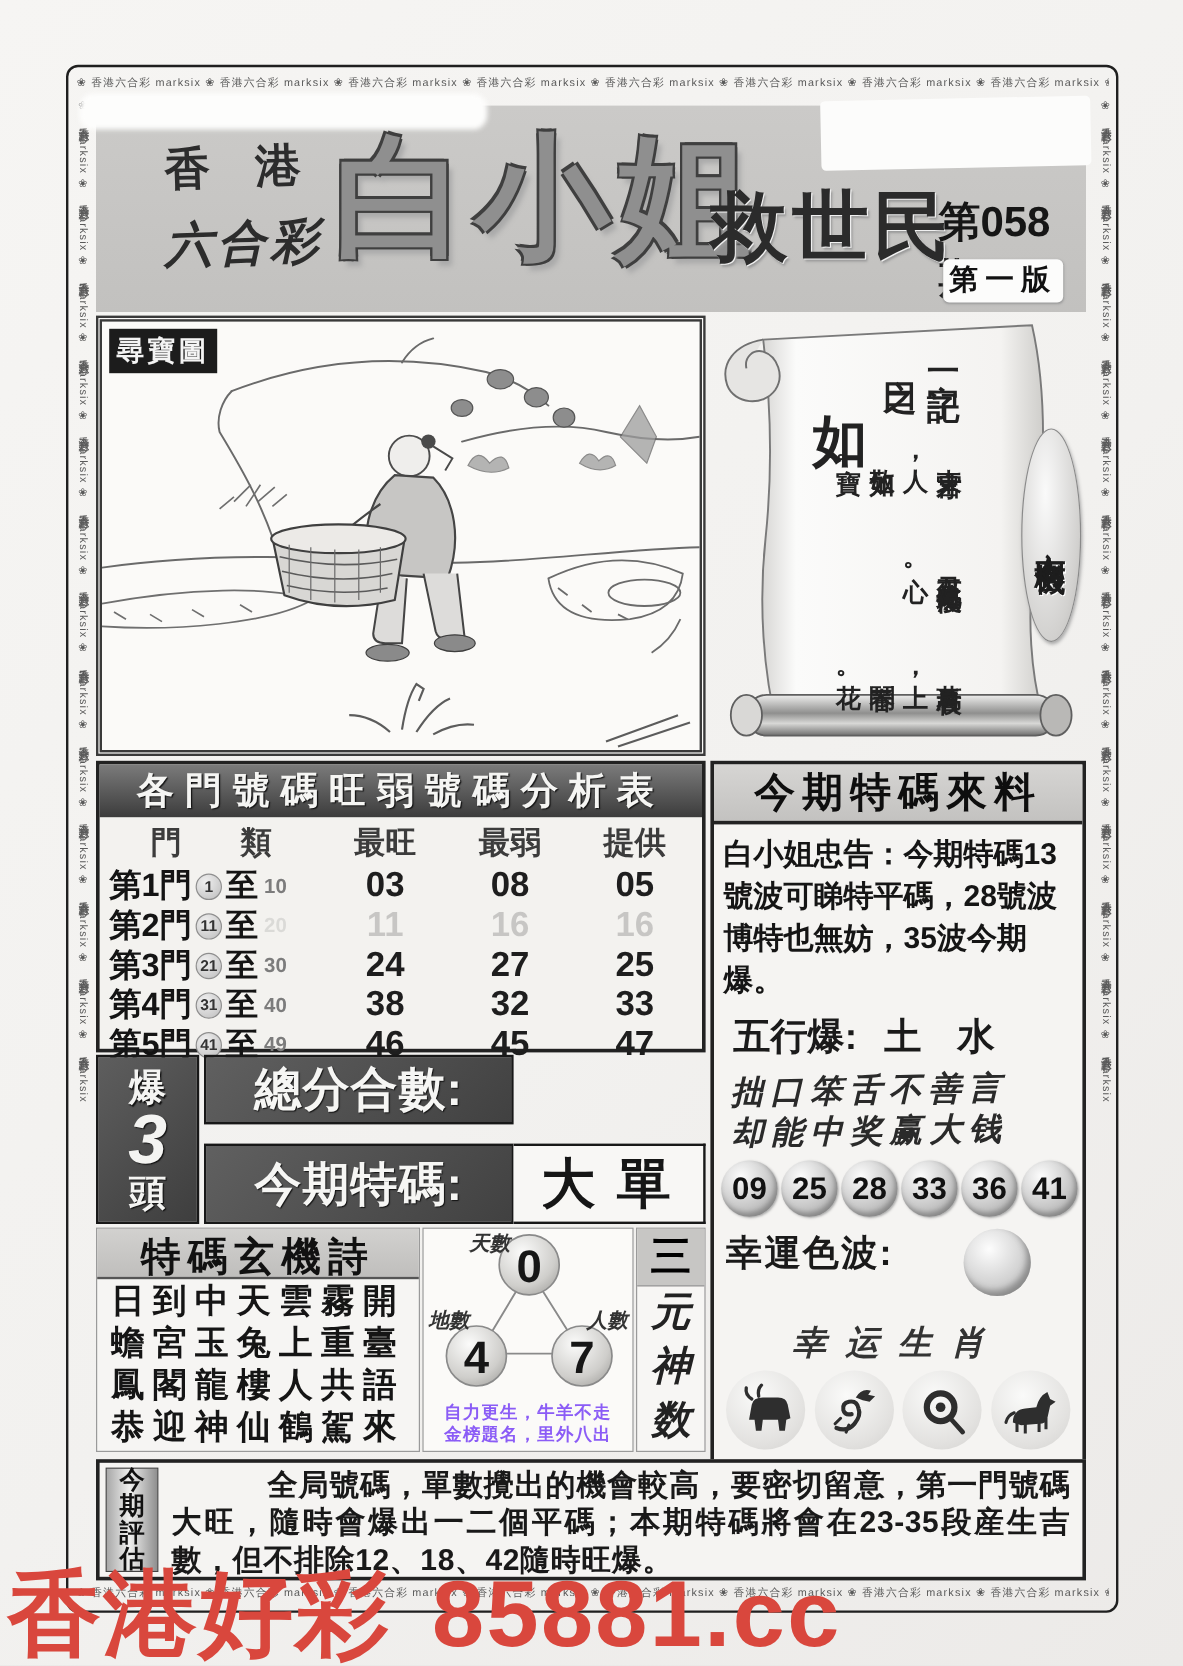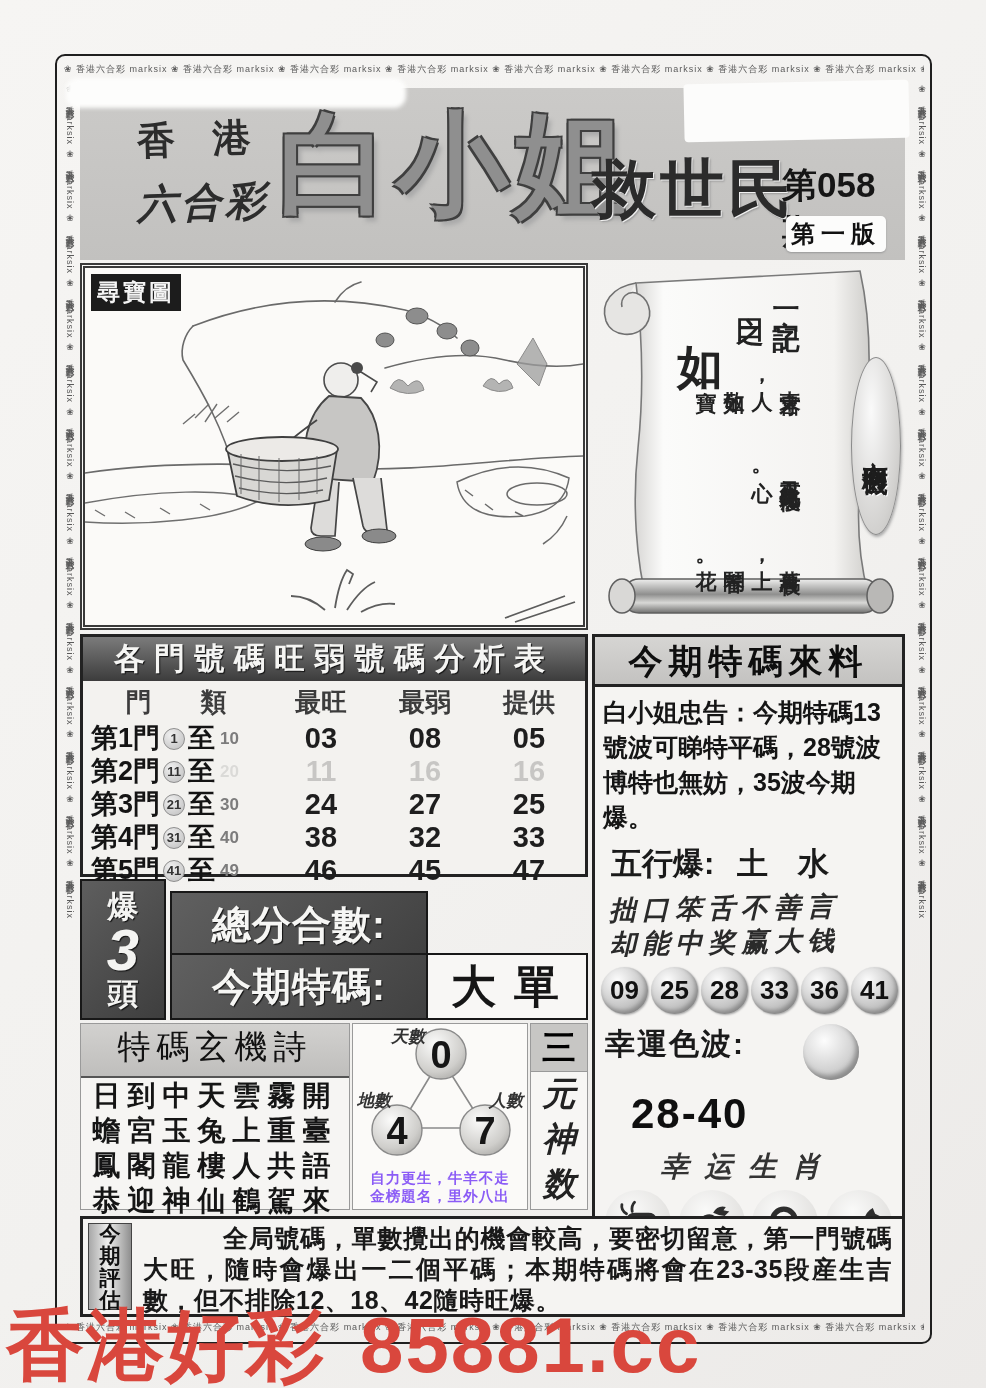--- a/index.html
+++ b/index.html
@@ -83,33 +83,33 @@
 
   
   .burst { position:absolute; left:80px; top:879px; width:508px; height:141px; }
   .burst-left { position:absolute; left:0; top:0; width:86px; height:141px;
                 background:linear-gradient(135deg,#5e5e5e,#3e3e3e); border:2px solid #181818;
                 color:#f4f4f2; text-align:center; display:flex; flex-direction:column;
                 justify-content:center; text-shadow:1px 1px 1px #111; }
   .burst-left .s { font-size:31px; font-weight:800; line-height:33px; }
   .burst-left .n { font-size:58px; font-weight:900; line-height:54px; font-style:italic; }
   .burst-row { position:absolute; left:90px; width:418px; height:67px; display:flex; }
-  .burst-row.r1 { top:12px; } .burst-row.r2 { top:74px; }
+  .burst-row.r1 { top:0;flex-direction:column; } .burst-row.r2 { top:74px; }
   .burst-label { width:258px; background:linear-gradient(135deg,#606060,#414141); border:2px solid #181818;
                  color:#f6f6f4; font-size:39px; font-weight:900; display:flex; align-items:center;
                  justify-content:center; letter-spacing:1px; text-shadow:1px 1px 1px #111; }
   .burst-value { flex:1; background:#f8f7f5; border:2px solid #181818; border-left:none;
                  color:#161616; font-size:45px; font-weight:900; display:flex; align-items:center;
                  justify-content:center; letter-spacing:18px; padding-left:14px; }
 
   
   .poem { position:absolute; left:80px; top:1023px; width:270px; height:187px;
           background:#f6f5f3; border:1px solid #9a9a9a; }
-  .poem-title { height:54px; background:linear-gradient(180deg,#d2d1cf,#bfbebc); color:#111;
-                font-size:33px; font-weight:400; letter-spacing:6px; text-align:center;
+  .poem-title { height:42px; background:linear-gradient(180deg,#d2d1cf,#bfbebc); color:#111;
+                font-size:33px; font-weight:700; letter-spacing:6px; text-align:center;
                 line-height:45px; border-bottom:2px solid #555; }
   .poem-line { font-size:28px; font-weight:800; color:#151515; letter-spacing:7px;
                text-align:center; line-height:35px; }
   .trinity { position:absolute; left:352px; top:1023px; width:176px; height:187px;
              background:#fbfaf8; border:1px solid #9a9a9a; }
   .tri-notes { position:absolute; left:0; bottom:4px; width:100%; text-align:center;
                font-size:14.5px; font-weight:900; color:#8b5cf6; line-height:18px; letter-spacing:1px; }
   .side-strip { position:absolute; left:530px; top:1023px; width:58px; height:187px;
                 border:1px solid #9a9a9a; background:#f7f6f4; text-align:center;
                 font-family:"Liberation Serif","DejaVu Serif",serif; }
@@ -426,21 +426,20 @@
       <span class="ball">28</span>
       <span class="ball">33</span>
       <span class="ball">36</span>
       <span class="ball">41</span>
     </div>
     <div class="wave-row">
       <span class="wave-label">幸運色波:</span>
       <span class="gray-ball"></span>
     </div>
     <div class="wave-row">
-      <span class="wave-range-value">28-40</span>
     </div>
     <div class="zodiac-title">幸运生肖</div>
     <div class="zodiac-row">
       <span class="zo">
         <svg width="46" height="46" viewBox="0 0 40 40">
           <path d="M8 27 l2 -11 q1 -5 8 -5 h11 q6 0 7 5 l2 10 -3 1 -1 8 h-4 l-1 -8 h-11 l-1 8 h-4 l-1 -8 z" fill="#2e2e2e"></path>
           <path d="M10 12 q-5 -3 -4 -8 M15 10 q-1 -5 2 -8" stroke="#2e2e2e" stroke-width="2.4" fill="none" stroke-linecap="round"></path>
         </svg>
       </span>
       <span class="zo">

